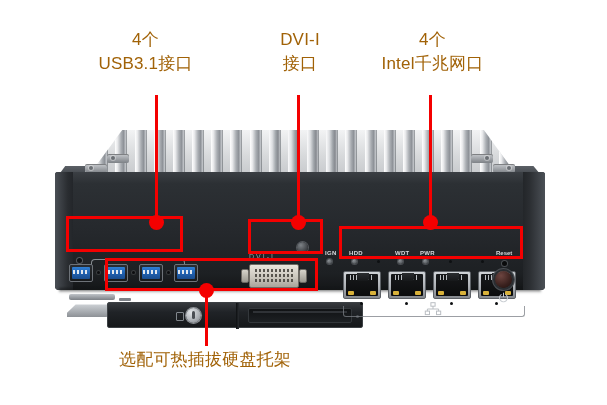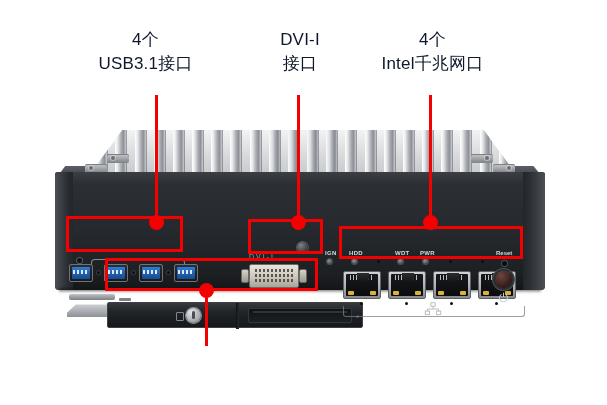--- a/index.html
+++ b/index.html
@@ -8,21 +8,21 @@
     background:#ffffff;
     font-family:"Liberation Sans","DejaVu Sans",sans-serif;
     overflow:hidden;
     position:relative;
   }
   .stage{position:absolute;left:0;top:0;width:607px;height:405px;}
 
   
   .label{
     position:absolute;
-    color:#0f172a;
+    color:#a16207;
     font-size:17px;
     line-height:1.42;
     text-align:center;
     letter-spacing:.2px;
     white-space:pre-line;
     font-weight:400;
   }
   #label-usb{left:28px;top:28px;width:235px;}
   #label-dvi{left:225px;top:28px;width:150px;}
   #label-lan{left:340px;top:28px;width:185px;}
@@ -420,14 +420,15 @@
   <div class="dot" id="dot-lan"></div>
   <div class="leader" id="leader-hdd"></div>
   <div class="dot" id="dot-hdd"></div>
 
   <div class="label" id="label-usb">4个
 USB3.1接口</div>
   <div class="label" id="label-dvi">DVI-I
 接口</div>
   <div class="label" id="label-lan">4个
 Intel千兆网口</div>
+  <div class="label" id="label-hdd">选配可热插拔硬盘托架</div>
 
 </div>
 
 </body></html>

